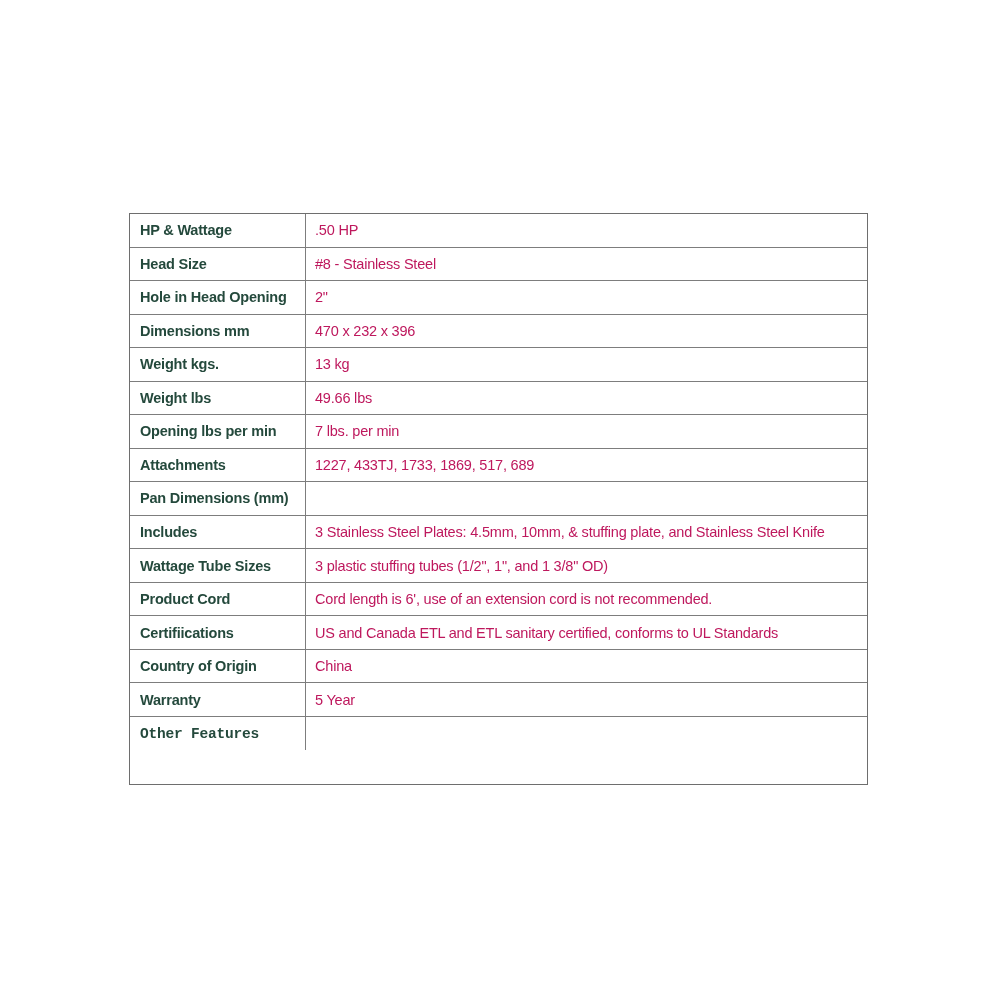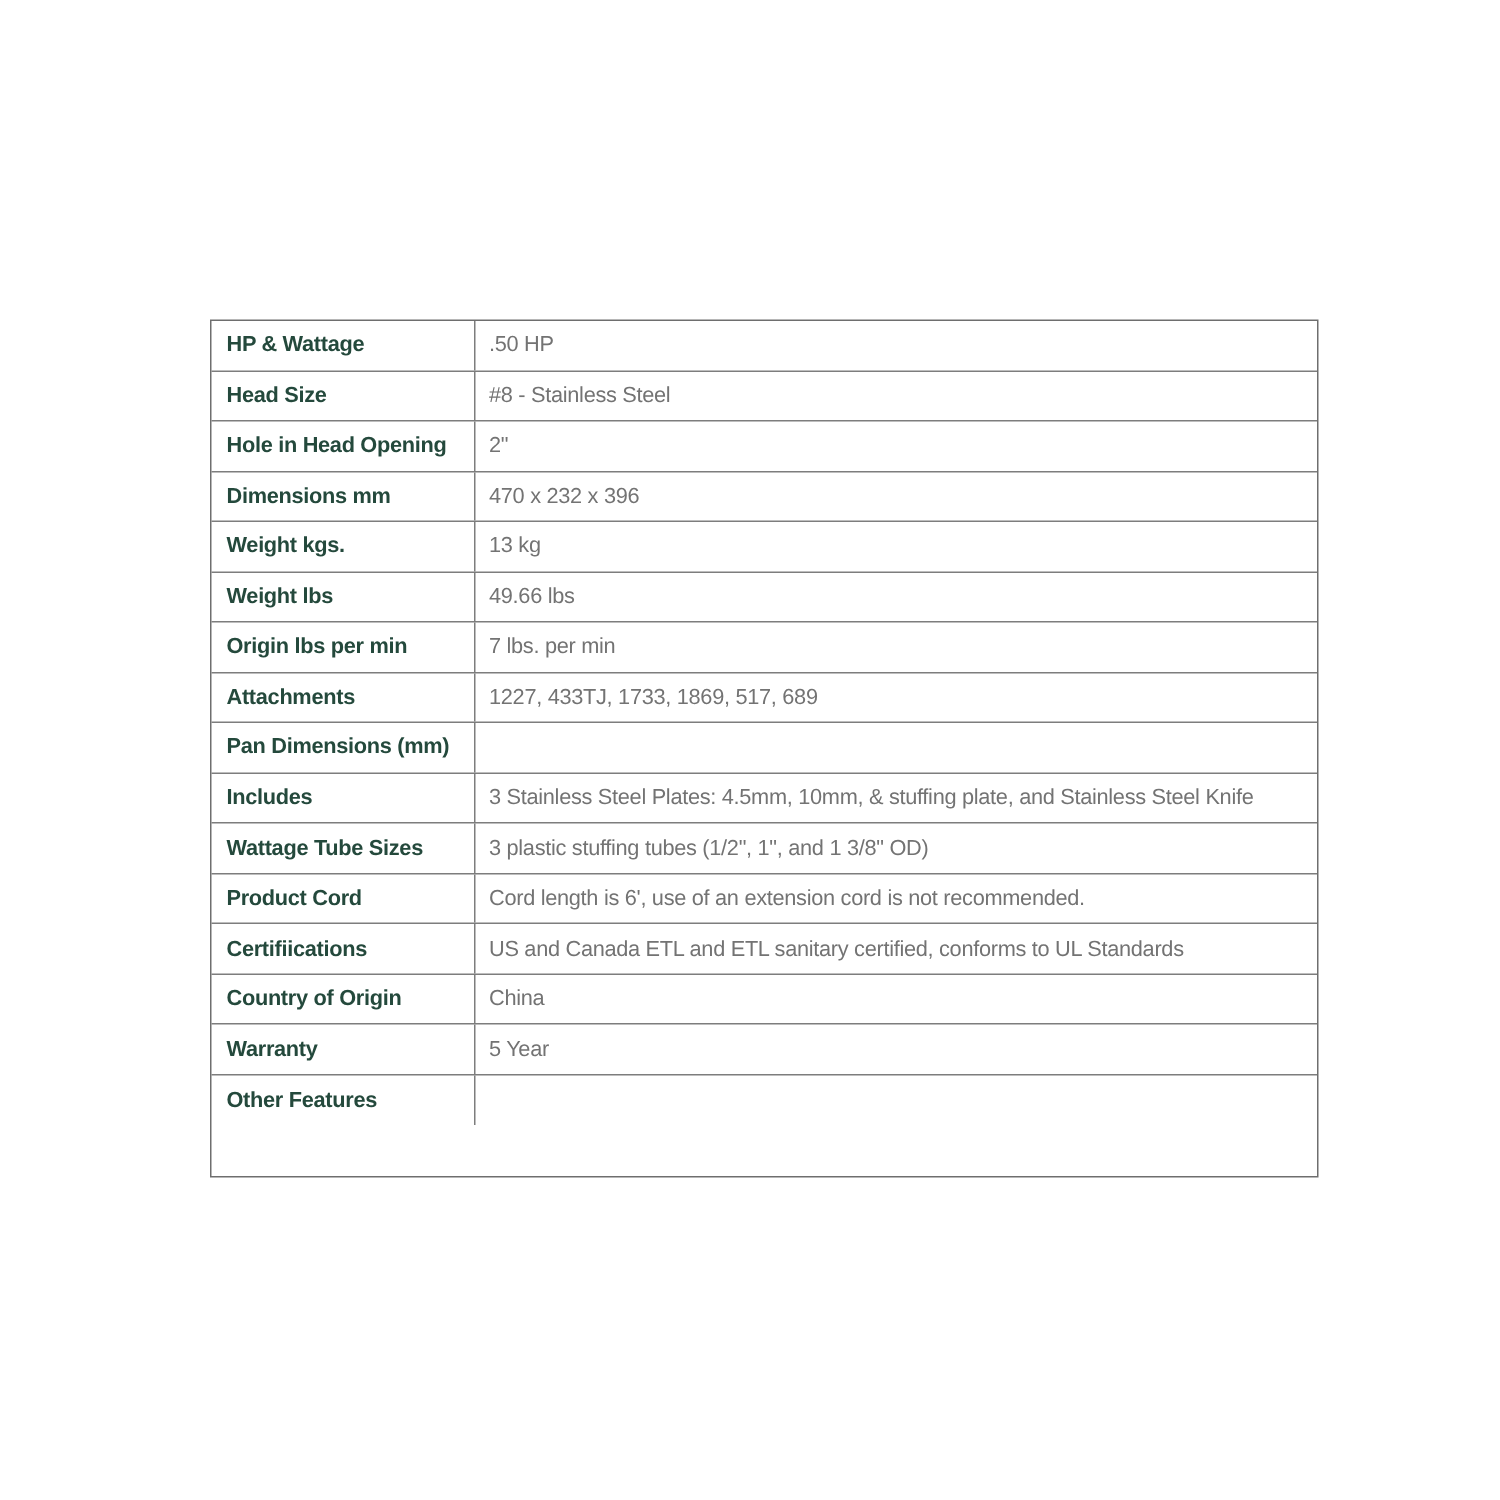--- a/index.html
+++ b/index.html
@@ -11,39 +11,40 @@
     font-family: "Liberation Sans", sans-serif;
   }
   .page {
     position: relative;
     width: 1000px;
     height: 1000px;
     background: #ffffff;
   }
   .spec-table {
     position: absolute;
-    left: 140px;
+    left: 129px;
     top: 213px;
     width: 739px;
     height: 572px;
     box-sizing: border-box;
     border: 1px solid #6e6e6e;
     display: grid;
     grid-template-rows: repeat(17, 1fr);
     background: #ffffff;
   }
   .spec-row {
     display: grid;
     grid-template-columns: 176px 1fr;
     border-bottom: 1px solid #7d7d7d;
     box-sizing: border-box;
     min-height: 0;
   }
   .spec-row:last-child {
     border-bottom: none;
+    font-family: Liberation Mono, monospace;
   }
   .cell {
     display: flex;
     align-items: center;
     box-sizing: border-box;
     overflow: hidden;
     white-space: nowrap;
     letter-spacing: -0.2px;
   }
   .cell.label {
@@ -51,21 +52,21 @@
     padding-left: 10px;
     padding-right: 4px;
     font-weight: bold;
     font-size: 14.5px;
     color: #24493c;
   }
   .cell.value {
     padding-left: 9px;
     padding-right: 4px;
     font-size: 14.5px;
-    color: #737373;
+    color: #be185d;
   }
 </style>
 </head>
 <body>
 
 <div class="page">
   <div class="spec-table" id="spec-table">
       <div class="spec-row">
         <div class="cell label">HP &amp; Wattage</div>
         <div class="cell value">.50 HP</div>
@@ -84,21 +85,21 @@
       </div>
       <div class="spec-row">
         <div class="cell label">Weight kgs.</div>
         <div class="cell value">13 kg</div>
       </div>
       <div class="spec-row">
         <div class="cell label">Weight lbs</div>
         <div class="cell value">49.66 lbs</div>
       </div>
       <div class="spec-row">
-        <div class="cell label">Origin lbs per min</div>
+        <div class="cell label">Opening lbs per min</div>
         <div class="cell value">7 lbs. per min</div>
       </div>
       <div class="spec-row">
         <div class="cell label">Attachments</div>
         <div class="cell value">1227, 433TJ, 1733, 1869, 517, 689</div>
       </div>
       <div class="spec-row">
         <div class="cell label">Pan Dimensions (mm)</div>
       </div>
       <div class="spec-row">

